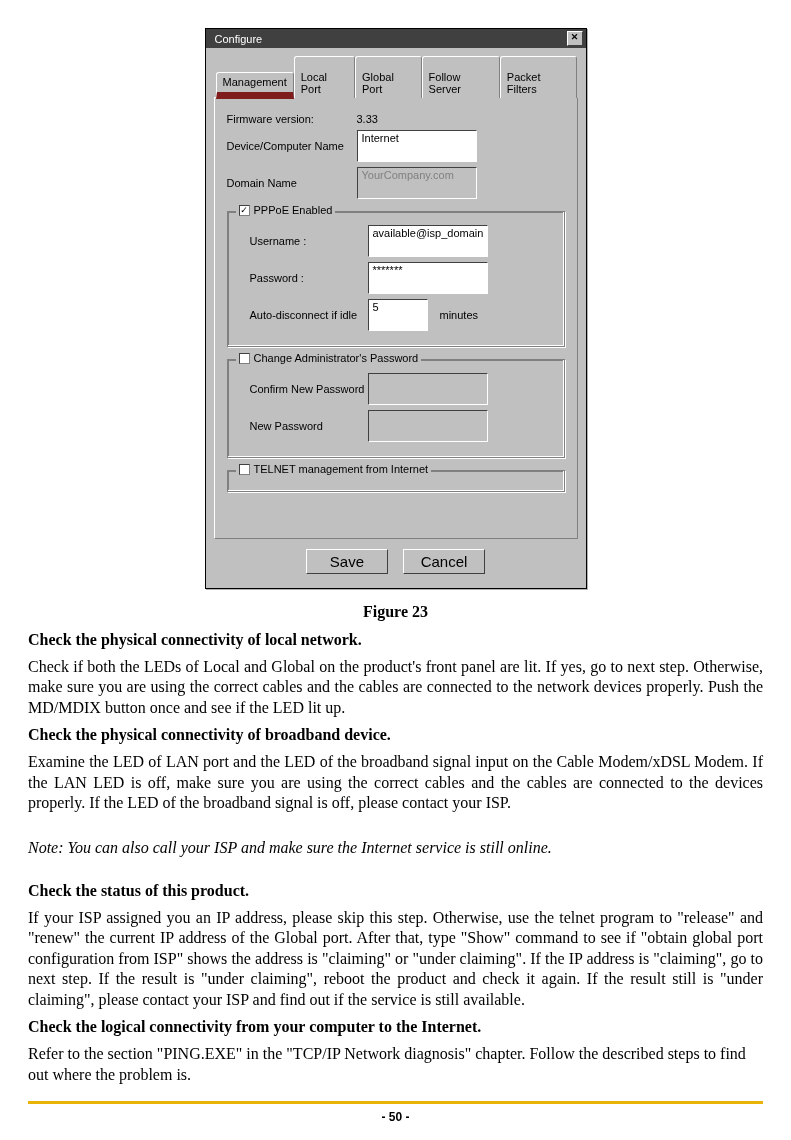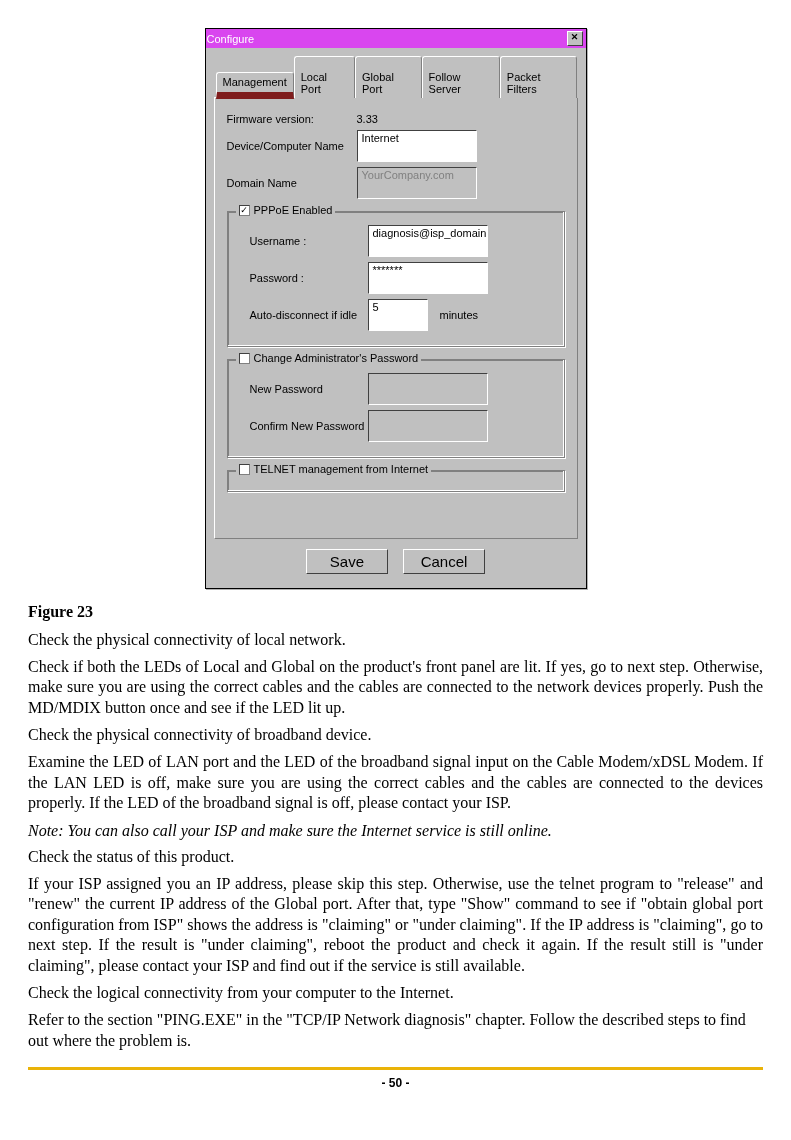--- a/index.html
+++ b/index.html
@@ -20,26 +20,26 @@
     display: inline-block;
     width: 380px;
     border: 1px solid #000;
     background: #c0c0c0;
     font-family: "MS Sans Serif", Tahoma, sans-serif;
     font-size: 11px;
     text-align: left;
     box-shadow: 1px 1px 0 rgba(0,0,0,0.3);
   }
   .titlebar {
-    background: #d946ef;
+    background: #404040;
     color: #fff;
     display: flex;
     justify-content: space-between;
     align-items: center;
-    padding: 2px 3px 2px 1px;
+    padding: 2px 3px 2px 9px;
     font-size: 11px;
     gap: 40px;
   }
   .titlebar-close {
     width: 14px; height: 13px;
     background: #c0c0c0;
     border: 1px solid #fff;
     border-right-color: #404040;
     border-bottom-color: #404040;
     color: #000;
@@ -163,38 +163,39 @@
     border-top-color: #fff;
     border-left-color: #fff;
     width: 80px;
     padding: 3px 0;
     font-size: 15px;
     text-align: center;
     margin: 0 6px;
     cursor: default;
   }
   .figcap {
+    text-align: center;
     font-weight: bold;
     font-size: 16px;
     margin: 12px 0 10px 0;
   }
   .h {
-    font-weight: normal;
+    font-weight: bold;
     margin: 8px 0;
     font-size: 16px;
   }
   p.body {
     margin: 8px 0;
     text-align: justify;
     line-height: 1.28;
     font-size: 16px;
   }
   p.note {
     font-style: italic;
-    margin: 8px 0;
+    margin: 25px 0;
     font-size: 16px;
   }
   .footer-line {
     border-top: 3px solid #eab308;
     margin-top: 16px;
     padding-top: 6px;
     text-align: center;
     font-family: Arial, sans-serif;
     font-weight: bold;
     font-size: 12px;
@@ -232,44 +233,44 @@
           <span class="w-field disabled">YourCompany.com</span>
         </div>
 
         <div class="groupbox">
           <span class="groupbox-label">
             <span class="checkbox">✓</span>
             <span>PPPoE Enabled</span>
           </span>
           <div class="row">
             <span class="lbl-sm">Username :</span>
-            <span class="w-field">diagnosis@isp_domain</span>
+            <span class="w-field">available@isp_domain</span>
           </div>
           <div class="row">
             <span class="lbl-sm">Password :</span>
             <span class="w-field">*******</span>
           </div>
           <div class="row">
             <span class="lbl-sm">Auto-disconnect if idle</span>
             <span class="w-field sm">5</span>
             <span style="margin-left:12px">minutes</span>
           </div>
         </div>
 
         <div class="groupbox">
           <span class="groupbox-label">
             <span class="checkbox"></span>
             <span>Change Administrator's Password</span>
           </span>
           <div class="row">
+            <span class="lbl-sm">Confirm New Password</span>
+            <span class="w-field disabled"></span>
+          </div>
+          <div class="row">
             <span class="lbl-sm">New Password</span>
-            <span class="w-field disabled"></span>
-          </div>
-          <div class="row">
-            <span class="lbl-sm">Confirm New Password</span>
             <span class="w-field disabled"></span>
           </div>
         </div>
 
         <div class="groupbox" style="padding:4px 10px">
           <span class="groupbox-label">
             <span class="checkbox"></span>
             <span>TELNET management from Internet</span>
           </span>
           &nbsp;

